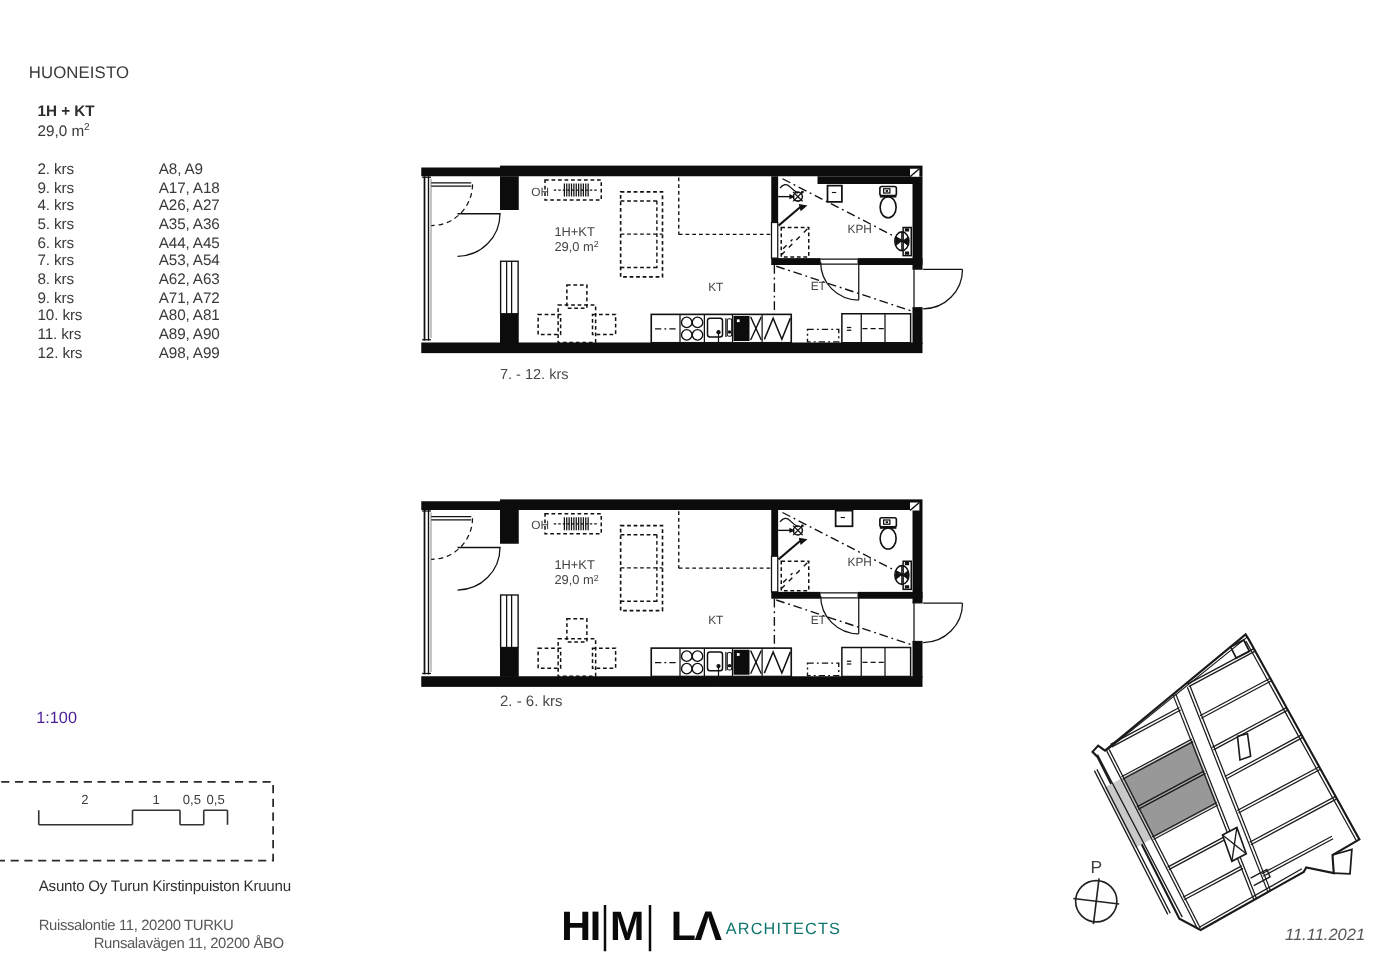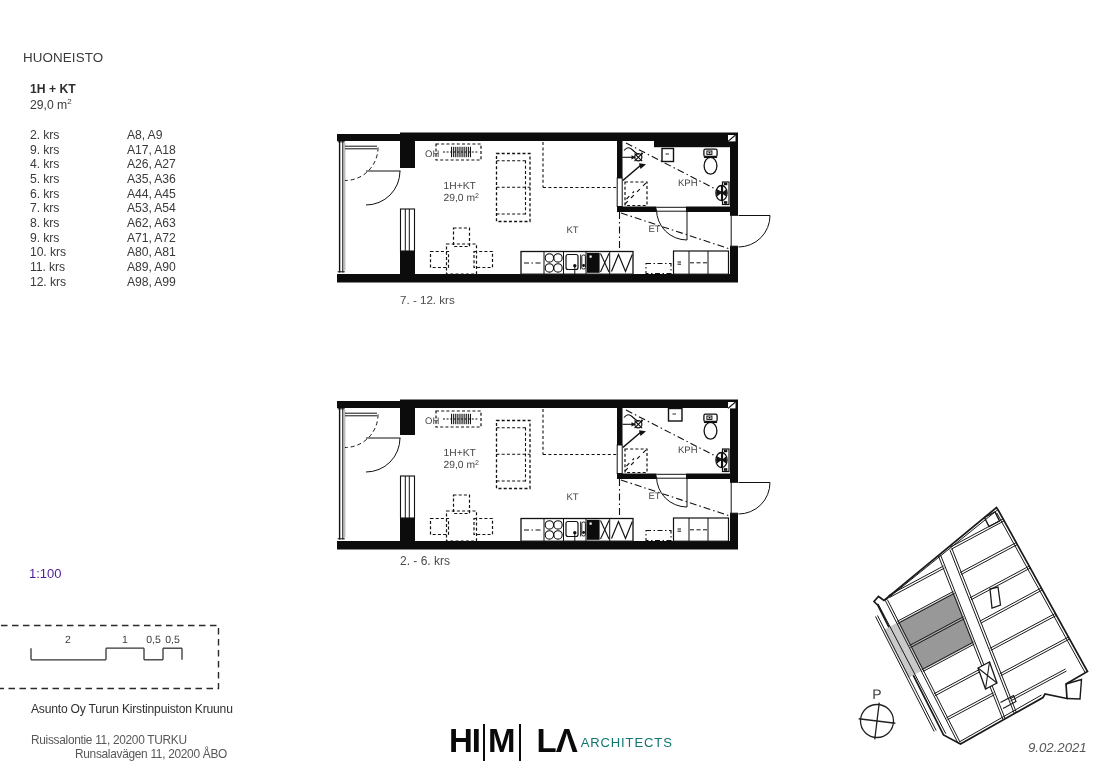--- a/index.html
+++ b/index.html
@@ -56,21 +56,21 @@
 
 <div class="abs" style="left:449px;top:724px;height:38px;display:flex;align-items:flex-start;">
   <span style="font-size:33px;font-weight:bold;color:#0a0a0a;letter-spacing:-1px;line-height:1;">HI</span>
   <span style="display:inline-block;width:2px;height:37px;background:#0a0a0a;margin:0 3px;"></span>
   <span style="font-size:33px;font-weight:bold;color:#0a0a0a;line-height:1;">M</span>
   <span style="display:inline-block;width:2px;height:37px;background:#0a0a0a;margin:0 3px;"></span>
   <span style="font-size:33px;font-weight:bold;color:#0a0a0a;letter-spacing:-1px;line-height:1;margin-left:13px;">LΛ</span>
   <span style="font-size:13px;color:#0f766e;letter-spacing:0.9px;margin-left:4px;padding-top:11px;">ARCHITECTS</span>
 </div>
 
-<div class="abs" style="left:1028px;top:740px;font-size:13.2px;color:#555;font-style:italic;">9.02.2021</div>
+<div class="abs" style="left:1028px;top:740px;font-size:13.2px;color:#555;font-style:italic;">11.11.2021</div>
 <svg width="1099" height="779" viewBox="0 0 1099 779" style="position:absolute;left:0;top:0">
 
 <g>
 
 <rect x="337" y="134" width="78" height="7" fill="#0c0c0c" stroke="none" stroke-width="1"></rect>
 
 <rect x="400" y="132.5" width="338" height="8.5" fill="#0c0c0c" stroke="none" stroke-width="1"></rect>
 
 <rect x="337" y="274" width="401" height="8.5" fill="#0c0c0c" stroke="none" stroke-width="1"></rect>
 

